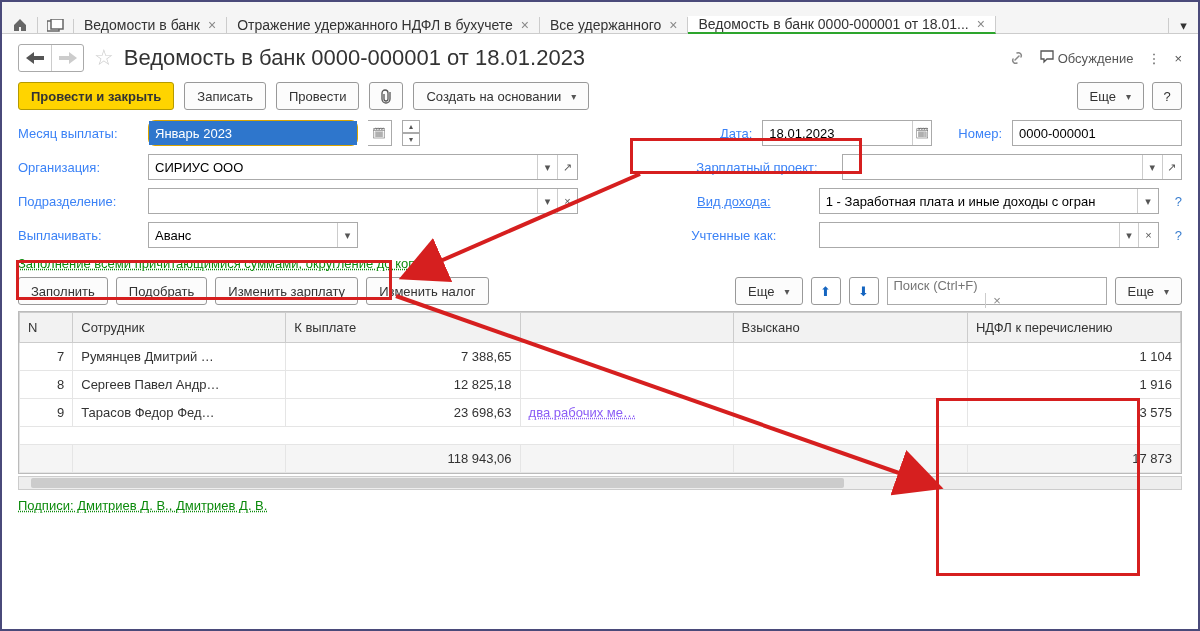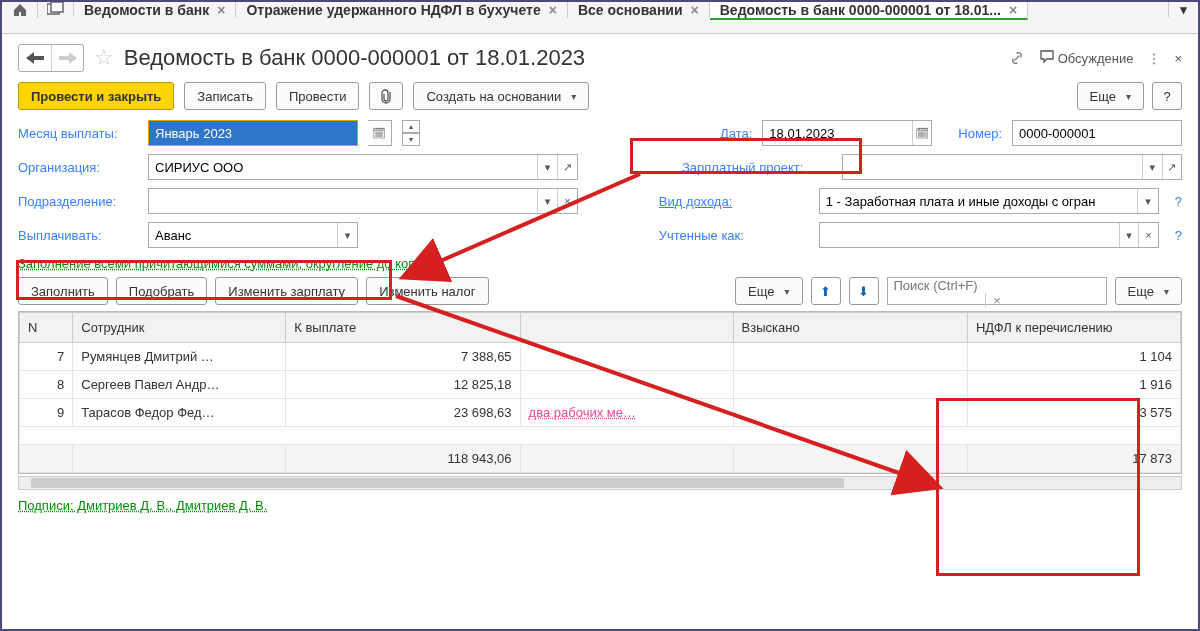--- a/index.html
+++ b/index.html
@@ -15,25 +15,24 @@
     border: 2px solid #4a4a7a;
     width: 1200px;
     height: 631px;
     position: relative;
     background: #fff;
     overflow: hidden;
   }
   
   .tabbar {
     display: flex;
-    align-items: flex-start;
+    align-items: flex-end;
     height: 32px;
     border-bottom: 1px solid #ccc;
     background: #f5f5f5;
-    font-weight: bold;
   }
   .tabbar .icon-btn {
     width: 36px;
     display: flex; align-items: center; justify-content: center;
     border-right: 1px solid #ccc;
     cursor: pointer;
     color: #555;
   }
   .tabbar .tab {
     padding: 0 10px;
@@ -85,38 +84,38 @@
   .btn.primary { background: #ffd400; border-color: #b59a00; font-weight: bold; }
   .btn.disabled { color: #aaa; border-color: #ccc; cursor: default; }
   .btn .caret { font-size: 10px; color: #555; margin-left:4px;}
   .toolbar .right { margin-left:auto; display:flex; gap:8px; }
   
   .form {
     padding: 0 16px;
   }
   .form-row { display:flex; align-items:center; gap: 10px; margin-bottom: 8px; }
   .lbl { width: 120px; color: #3b82f6; }
-  .lbl.short { width: auto; margin-left: 16px;}
+  .lbl.short { width: auto; margin-left: 16px; text-align: center;}
   .field {
     border: 1px solid #aaa; height: 26px;
     display:flex; align-items:center;
     background: #fff;
   }
   .field input {
     border:none; height:100%; padding: 0 6px;
     font-size: 13px; outline:none; width:100%;
     background:transparent;
   }
   .field .fbtn {
     width: 22px; height: 100%;
     border-left: 1px solid #ccc;
     display:flex;align-items:center;justify-content:center;
     cursor:pointer; color:#555; font-size:11px;
   }
-  .field.month { border-color: #d9a400; }
+  .field.month { border-color: #d9a400; border-radius: 7px; }
   .field.month input { background: #2e76cc; color:#fff; }
   .hint-link { color: #0b8a0b; text-decoration: underline dotted; cursor:pointer; }
   .q-icon { color: #3a7ecf; cursor:pointer; margin-left:6px; }
   
   .annot-box { position:absolute; border: 3px solid #d61f1f; pointer-events:none; }
   .annot-arrow { position:absolute; pointer-events:none; }
   
   .tbl-toolbar {
     display:flex; align-items:center; gap:8px;
     padding: 6px 16px;
@@ -128,21 +127,21 @@
   .sq-btn { width:30px; height:28px; border:1px solid #999; border-radius:3px; display:flex;align-items:center;justify-content:center; cursor:pointer;}
   .arrow-up { color:#1565c0;}
   .arrow-down { color:#1565c0;}
   
   .tbl-wrap { margin: 0 16px; border:1px solid #bbb; position:relative; }
   table.grid { width:100%; border-collapse:collapse; font-size:13px;}
   table.grid th { background:#f2f2f2; border:1px solid #ccc; height:30px; text-align:left; padding:0 8px; font-weight:normal; color:#333;}
   table.grid td { border:1px solid #e5e5e5; height:28px; padding:0 8px; }
   table.grid .num { text-align:right;}
   table.grid tr.total td { background:#f5f5f5; font-weight:normal;}
-  .dotted-link { text-decoration: underline dotted; color:#ec4899; cursor:pointer;}
+  .dotted-link { text-decoration: underline dotted; color:#8b5cf6; cursor:pointer;}
   .footer-link { padding: 8px 16px; color:#0b8a0b; text-decoration: underline dotted; cursor:pointer;}
   .hscroll { margin: 2px 16px 0 16px; height:14px; background:#eee; border:1px solid #ccc; position:relative;}
   .hscroll .thumb { position:absolute; left:12px; top:1px; height:10px; width: 70%; background:#ccc; border-radius:2px;}
   svg { display:block; }
 </style>
 </head>
 <body>
 
 <div class="outer">
 
@@ -160,21 +159,21 @@
     </div>
     <div class="tab">
         <span>Ведомости в банк</span>
         <span class="close">×</span>
       </div>
     <div class="tab">
         <span>Отражение удержанного НДФЛ в бухучете</span>
         <span class="close">×</span>
       </div>
     <div class="tab">
-        <span>Все основании</span>
+        <span>Все удержанного</span>
         <span class="close">×</span>
       </div>
     <div class="tab active">
         <span>Ведомость в банк 0000-000001 от 18.01...</span>
         <span class="close">×</span>
       </div>
     <div class="menu-drop">▾</div>
   </div>
 
   <div class="titlebar">

